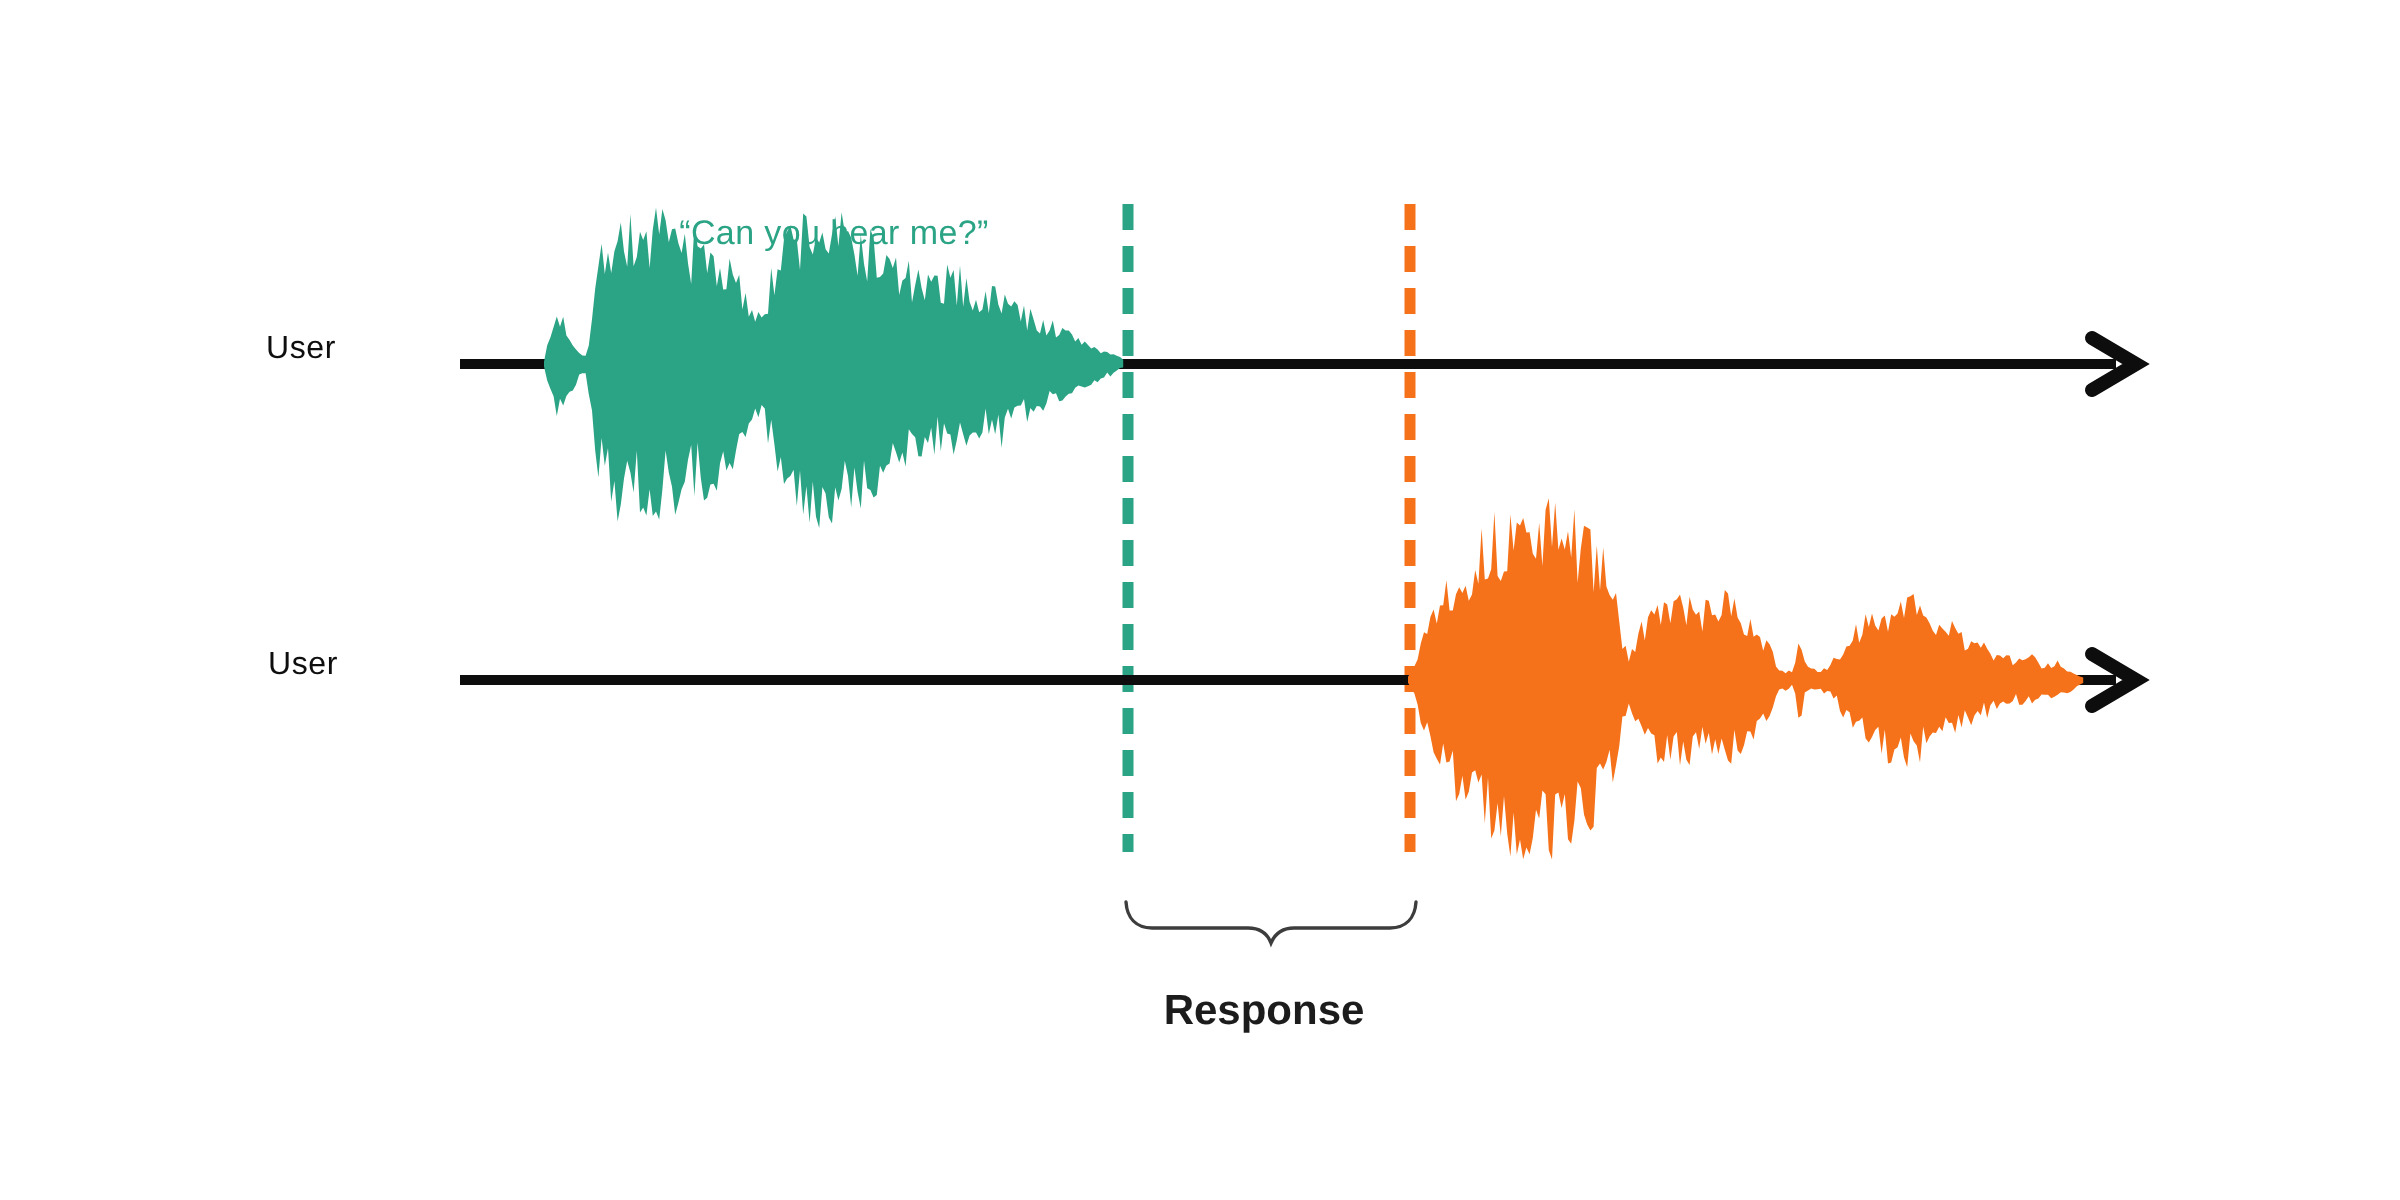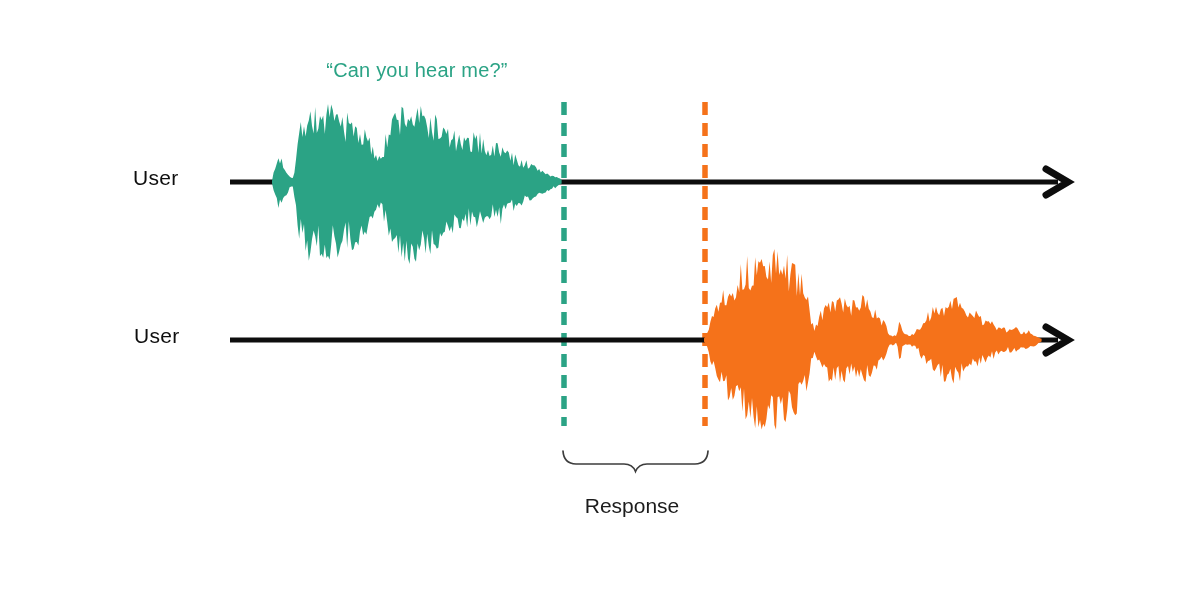--- a/index.html
+++ b/index.html
@@ -15,47 +15,48 @@
     background: #ffffff;
     overflow: hidden;
   }
   .stage svg.canvas {
     position: absolute;
     left: 0;
     top: 0;
   }
   .lane-label {
     position: absolute;
-    font-size: 21px;
+    font-size: 16px;
     font-weight: 400;
     color: #0e0e0e;
     letter-spacing: 0.3px;
   }
   .lane-label.user  { left: 133px; top: 166px; }
   .lane-label.agent { left: 134px; top: 324px; }
   .quote {
     position: absolute;
     width: 320px;
     text-align: center;
-    font-size: 20px;
+    font-size: 17px;
     font-weight: 400;
     letter-spacing: 0.2px;
+    margin-top: 48px;
   }
   .quote.user  { left: 257px; top: 59px;  }
   .quote.agent { left: 713px; top: 434px; }
   .latency-label {
     position: absolute;
     left: 532px;
     top: 491px;
     width: 200px;
     text-align: center;
     font-size: 21px;
     line-height: 29px;
     color: #1c1c1c;
-    font-weight: 400;
+    font-weight: 700;
   }
   .latency-label span { display: block; }
 </style>
 </head>
 <body>
 
 <div class="stage">
 
   <svg class="canvas" width="1200" height="600" viewBox="0 0 1200 600">
 

